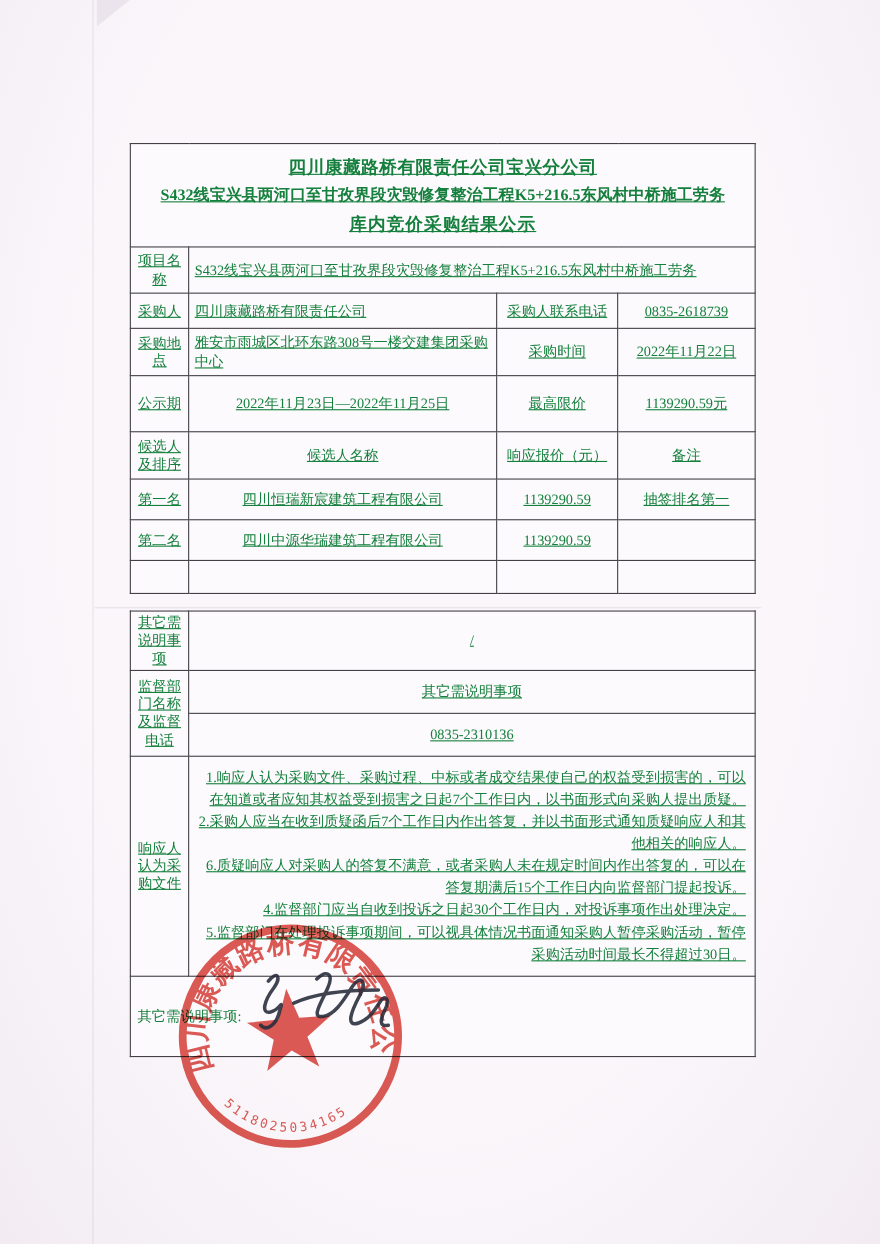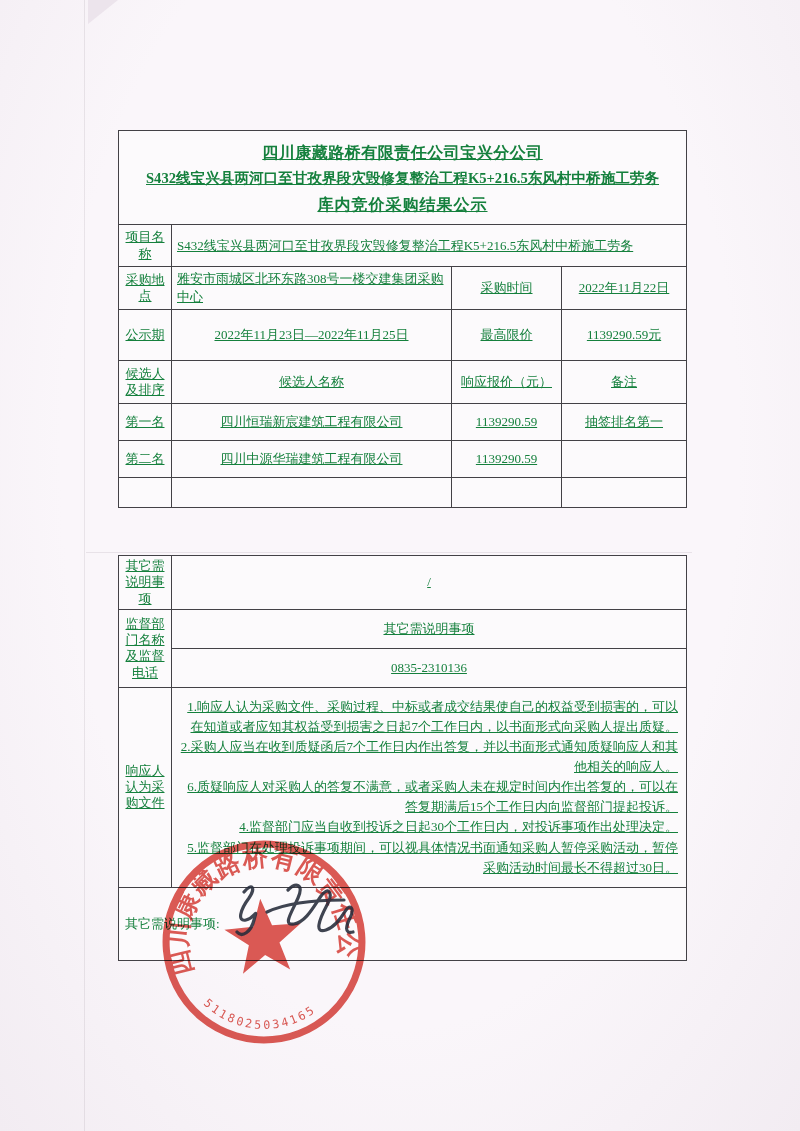--- a/index.html
+++ b/index.html
@@ -74,20 +74,26 @@
         <tr style="height:93px">
       <td colspan="4" class="title-cell">
         <div class="title-line1">四川康藏路桥有限责任公司宝兴分公司</div>
         <div class="title-line2">S432线宝兴县两河口至甘孜界段灾毁修复整治工程K5+216.5东风村中桥施工劳务</div>
         <div class="title-line3">库内竞价采购结果公示</div>
       </td>
     </tr>
     <tr style="height:42px">
       <td class="lbl">项目名称</td>
       <td colspan="3" class="left small-val">S432线宝兴县两河口至甘孜界段灾毁修复整治工程K5+216.5东风村中桥施工劳务</td>
+    </tr>
+    <tr style="height:32px">
+      <td class="lbl">采购人</td>
+      <td class="left">四川康藏路桥有限责任公司</td>
+      <td class="center small-val">采购人联系电话</td>
+      <td class="center">0835-2618739</td>
     </tr>
     <tr style="height:43px">
       <td class="lbl">采购地点</td>
       <td class="left small-val">雅安市雨城区北环东路308号一楼交建集团采购中心</td>
       <td class="center">采购时间</td>
       <td class="center small-val">2022年11月22日</td>
     </tr>
     <tr style="height:51px">
       <td class="lbl">公示期</td>
       <td class="center">2022年11月23日—2022年11月25日</td>

